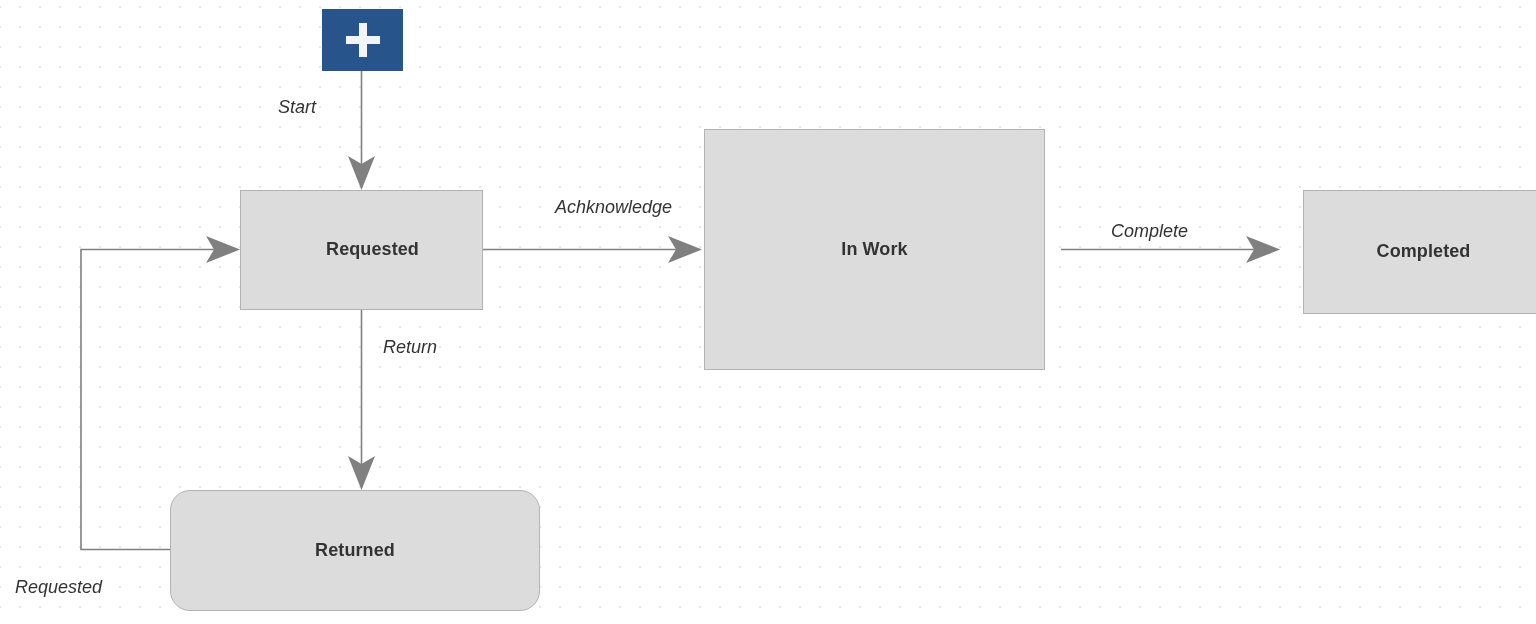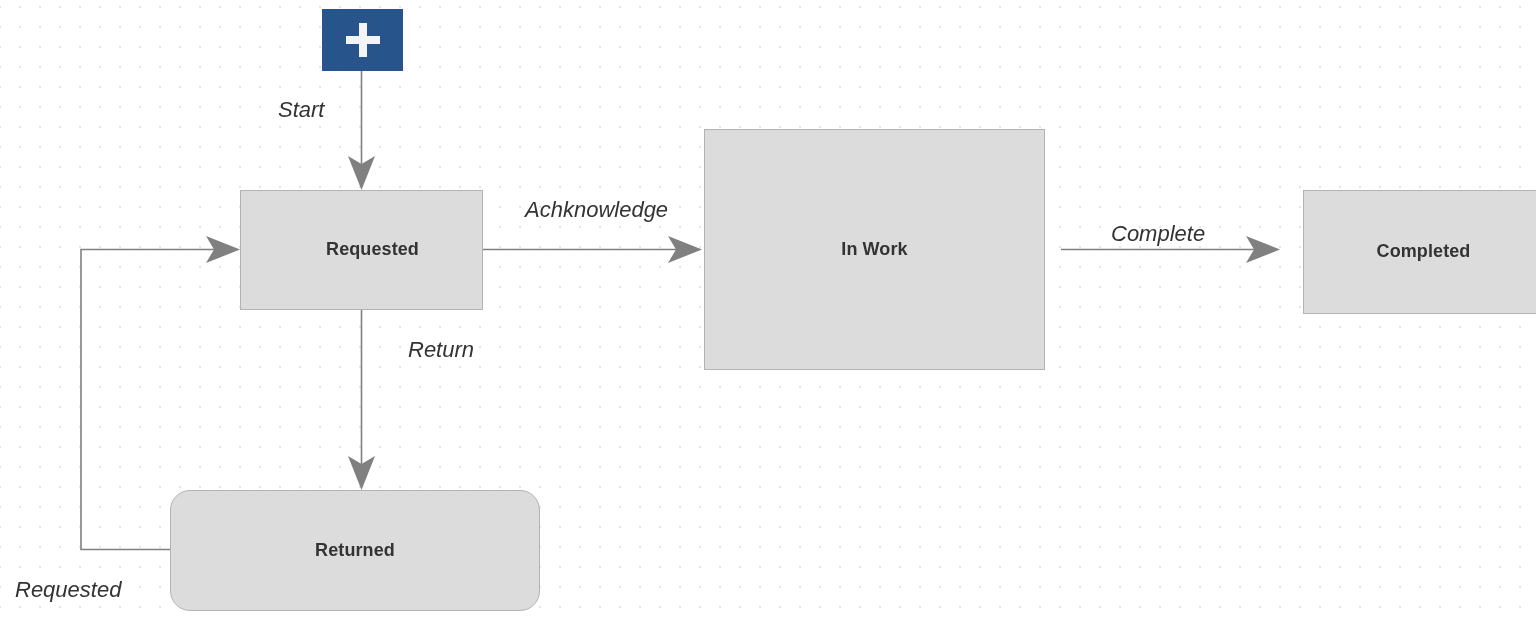--- a/index.html
+++ b/index.html
@@ -104,31 +104,31 @@
   #add-button .plus-icon::after {
     left: 0;
     top: 13px;
     width: 34px;
     height: 8px;
   }
 
   
   .edge-label {
     position: absolute;
-    font-size: 22px;
+    font-size: 18px;
     font-style: italic;
     color: #333333;
     white-space: nowrap;
     line-height: 1.2;
     user-select: none;
   }
   #label-start       { left: 278px;  top: 97px;  }
-  #label-acknowledge { left: 525px;  top: 197px; }
+  #label-acknowledge { left: 555px;  top: 197px; }
   #label-complete    { left: 1111px; top: 197px; margin-top: 24px; }
-  #label-return      { left: 408px;  top: 337px; }
+  #label-return      { left: 383px;  top: 337px; }
   #label-resubmit    { left: 15px;   top: 577px; }
 </style>
 </head>
 <body>
 
 <div id="canvas">
 
   <svg id="wires" width="1536" height="624" viewBox="0 0 1536 624" aria-hidden="true">
 
     <g>

